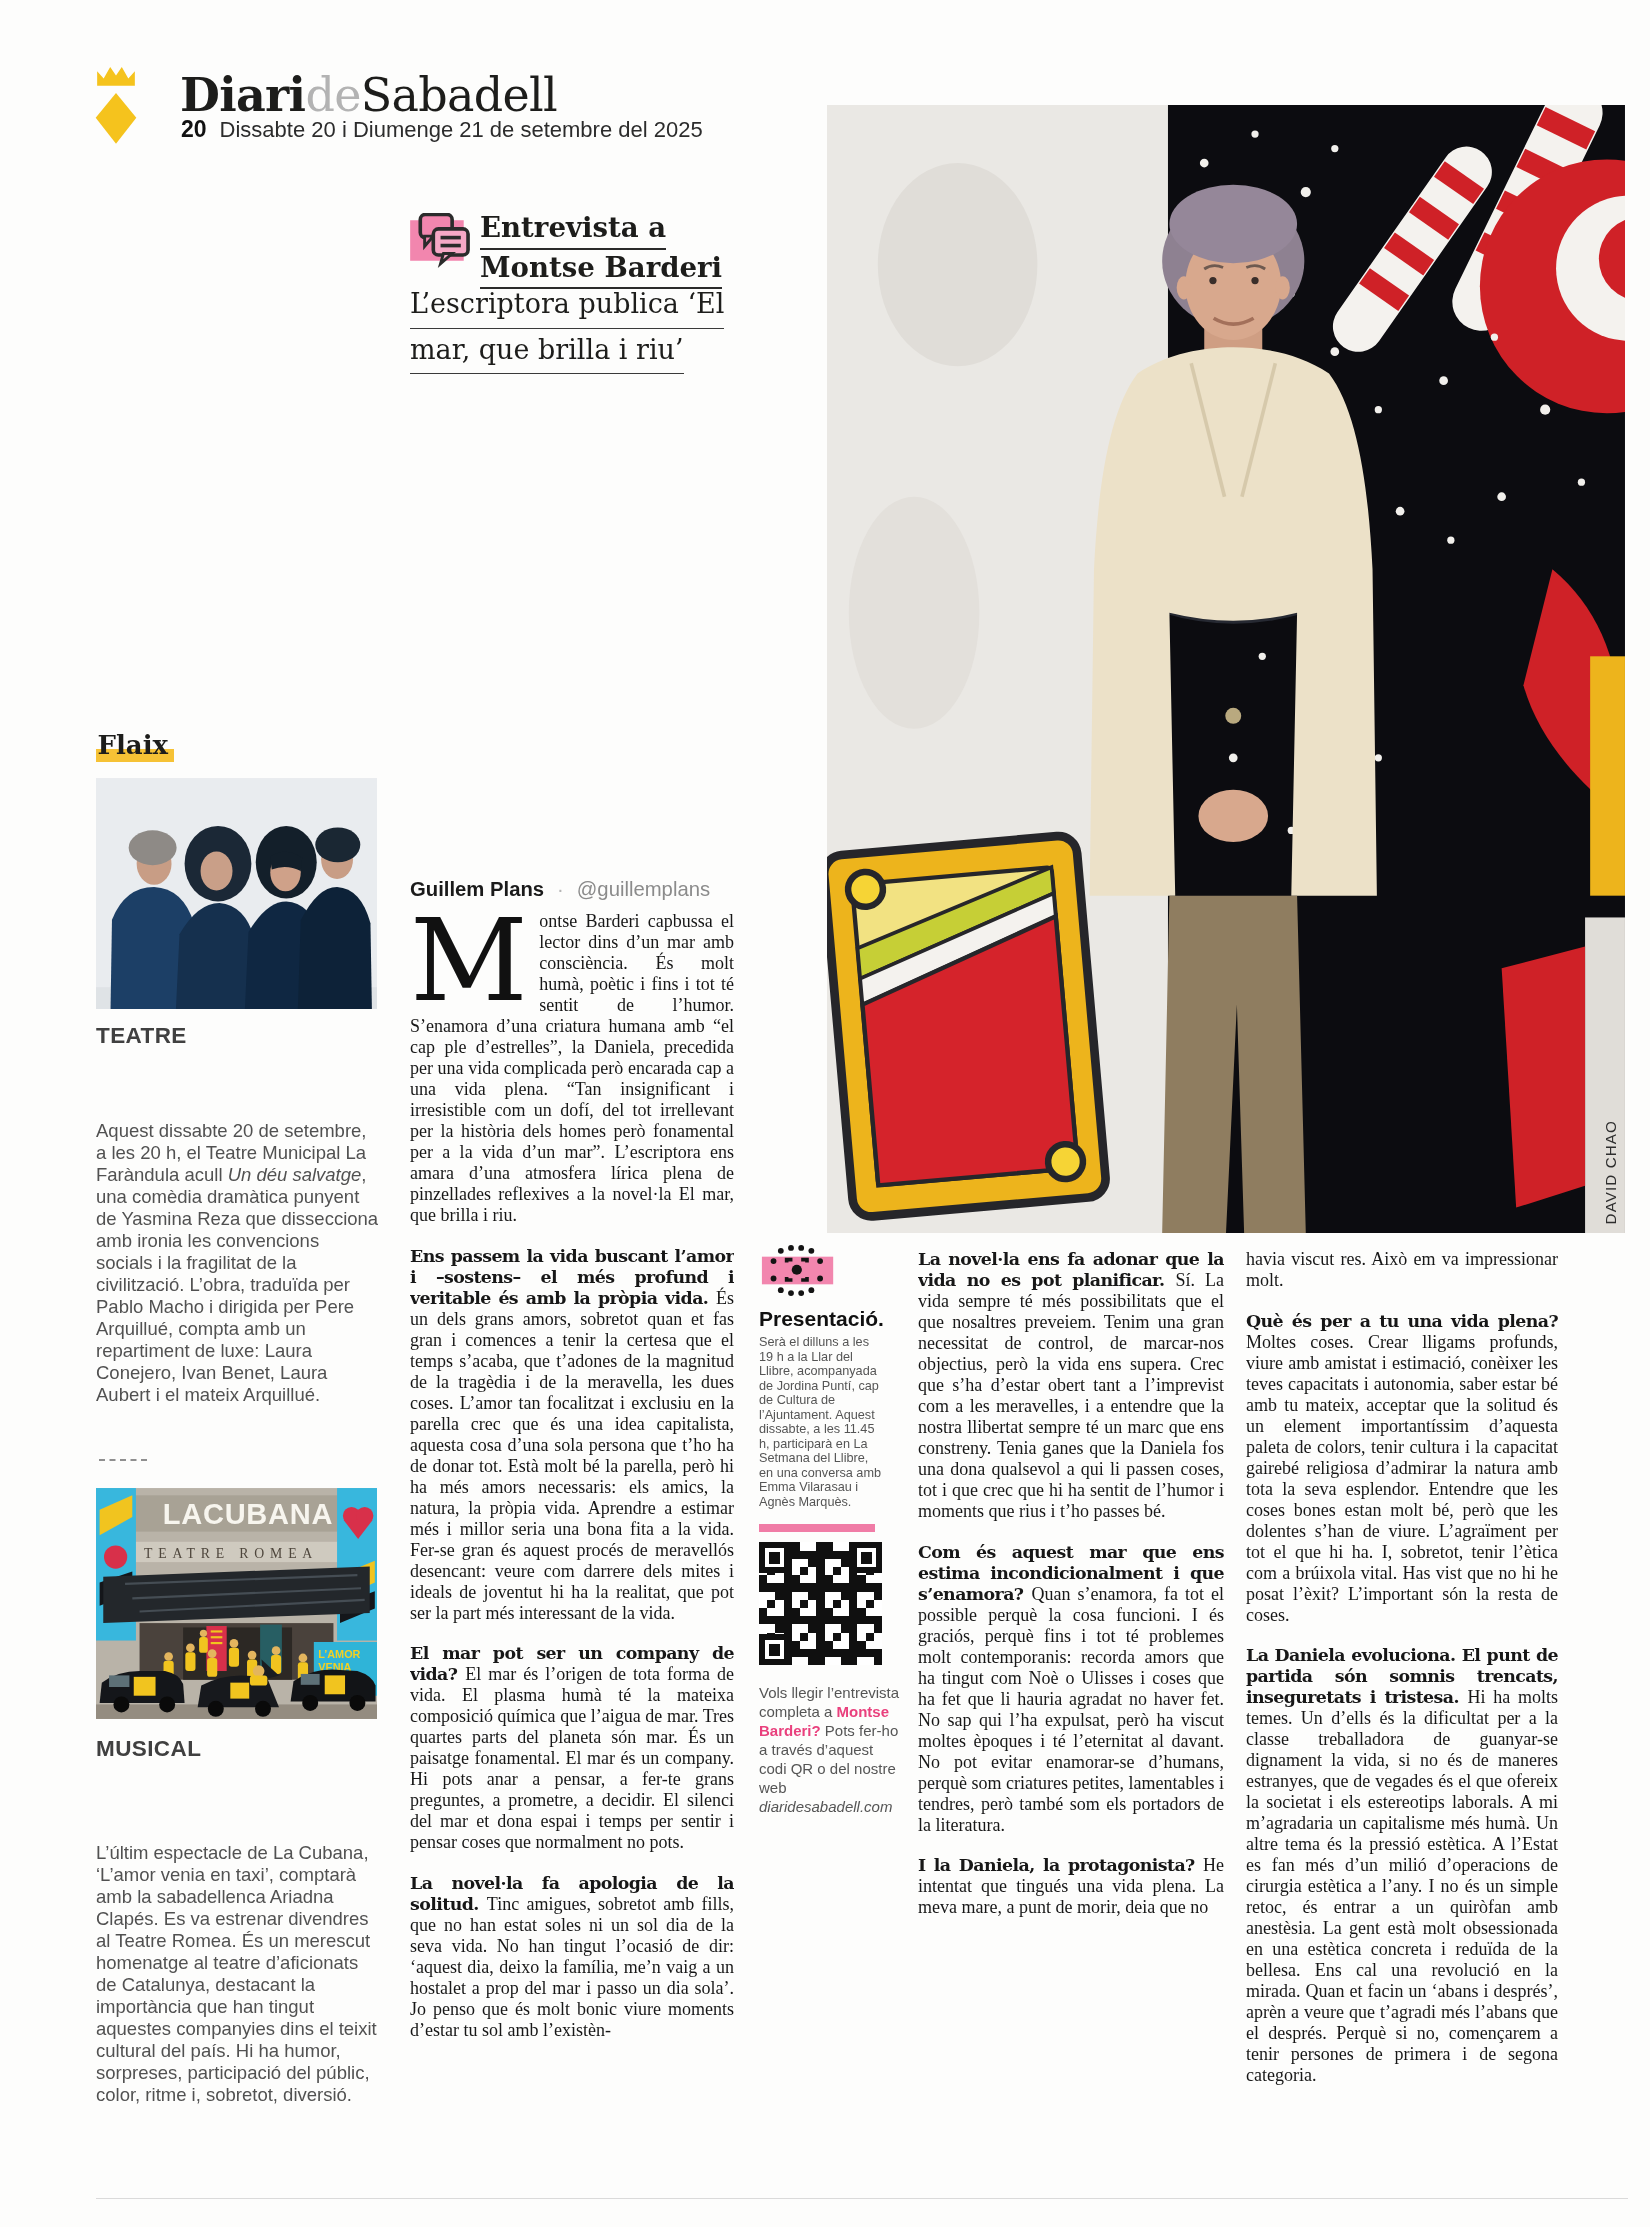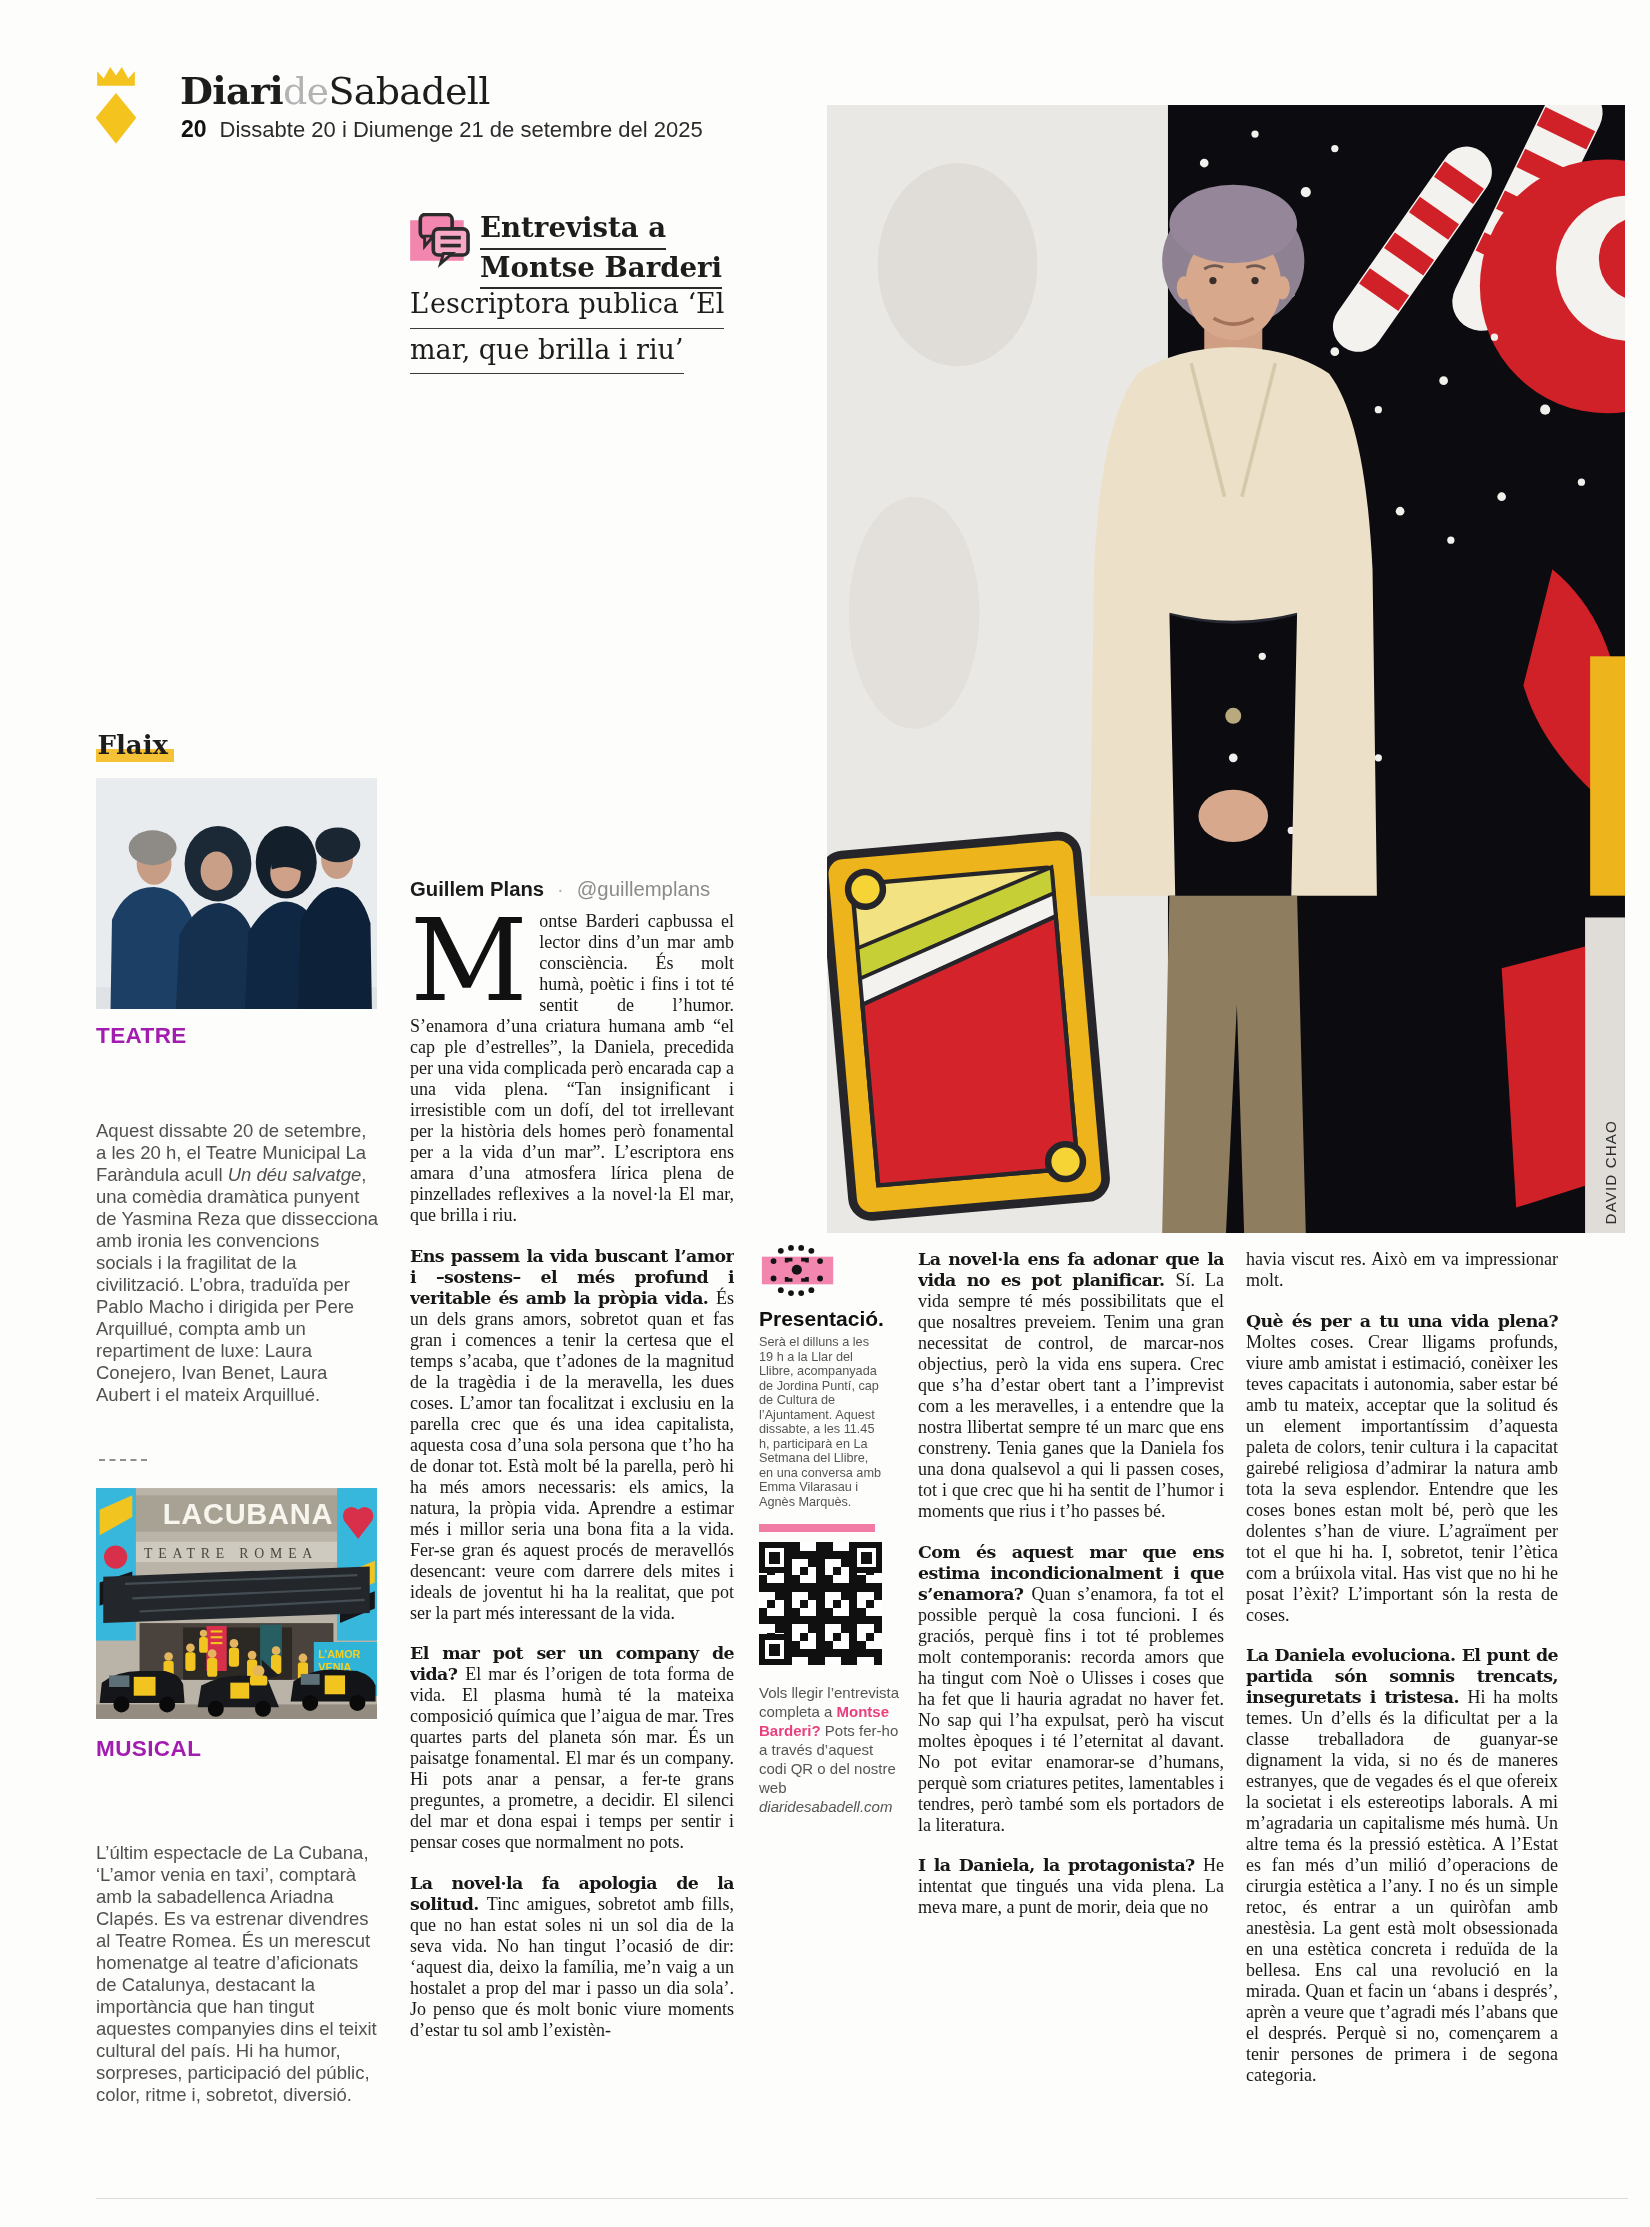--- a/index.html
+++ b/index.html
@@ -1,39 +1,39 @@
 <!DOCTYPE html>
 <html style="font-size:11.6px"><head>
 <meta charset="utf-8">
 <style>
   html,body{margin:0;padding:0;background:#ffffff;}
   .page{position:relative;width:1651px;height:2227px;background:#fdfdfc;overflow:hidden;
         font-family:"Liberation Serif",serif;color:#1c1c1c;}
   .abs{position:absolute;}
 
   
-  .brand{left:180px;top:68px;font-family:"DejaVu Serif",serif;font-size:38px;letter-spacing:-0.7px;}
+  .brand{left:180px;top:68px;font-family:"DejaVu Serif",serif;font-size:46px;letter-spacing:-0.7px;}
   .brand b{font-weight:bold;color:#1d1d1b;}
   .brand .de{color:#b3b3b3;}
   .brand .sab{color:#1d1d1b;}
   .meta{left:181px;top:116px;font-family:"Liberation Sans",sans-serif;font-size:22px;color:#2c2c2c;display:flex;gap:13px;align-items:baseline;}
   .meta .pnum{font-weight:bold;font-size:23px;color:#111;}
 
   
   .section-box{left:96px;top:214px;width:281px;height:504px;background:#a59f68;}
   .o-ring{position:absolute;left:17.4px;top:16px;width:181px;height:109px;border:29px solid #fff;border-radius:50%;}
   .o-bar{position:absolute;left:22px;top:191px;width:242px;height:21px;background:#fdc500;}
   .o-title{position:absolute;left:23px;top:229px;color:#fff;font-family:"Liberation Serif",serif;font-size:31px;line-height:35px;letter-spacing:0.4px;}
   .flaix{left:96px;top:730px;font-family:"DejaVu Serif",serif;font-weight:bold;font-size:26px;color:#1d1d1b;
          background:linear-gradient(to top,#f6c235 40%,rgba(0,0,0,0) 40%);padding:0 5.8px 1.5px 1.5px;}
   .sphoto{left:96px;width:281px;height:231px;overflow:hidden;}
   .sphoto svg{display:block;}
   .p1{top:778px;}
   .p2{top:1488px;}
-  .kicker{left:96px;font-family:"Liberation Sans",sans-serif;font-weight:bold;font-size:22.5px;color:#a21caf;letter-spacing:0.4px;}
+  .kicker{left:96px;font-family:"Liberation Sans",sans-serif;font-weight:bold;font-size:22.5px;color:#404040;letter-spacing:0.4px;}
   .k1{top:1023px;} .k2{top:1736px;}
   .side-head{left:96px;width:290px;font-family:"Liberation Sans",sans-serif;font-weight:bold;font-size:27px;line-height:30.5px;color:#1d1d1b;letter-spacing:-0.4px;}
   .h1{top:1052px;} .h2{top:1765px;}
   .side-body{left:96px;width:284px;font-family:"Liberation Sans",sans-serif;font-size:18.5px;line-height:22px;color:#515151;overflow:hidden;}
   .b1{top:1120px;height:334px;} .b2{top:1842px;height:328px;}
   .side-body i{font-style:italic;margin-top:36px;}
   .dashes{left:99px;top:1459px;width:48px;border-top:2.9px dashed #8f8f8f;height:0;}
 
   
   .tag-icon{left:410px;top:213px;}

